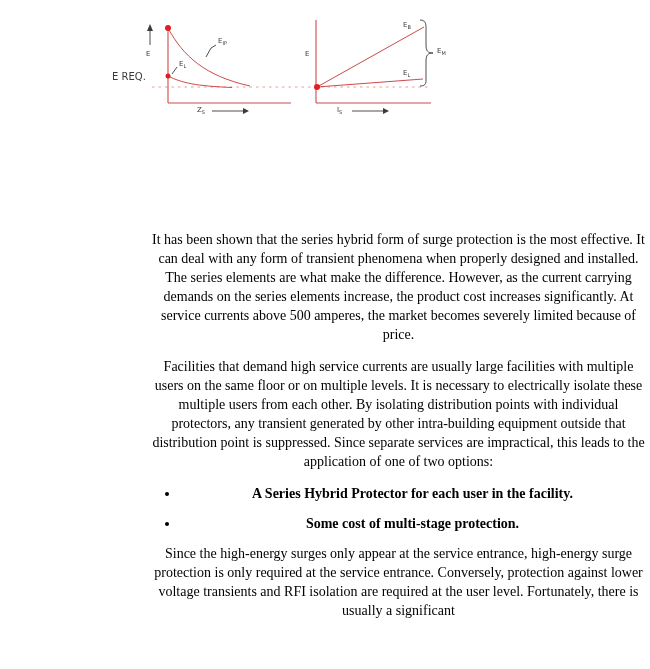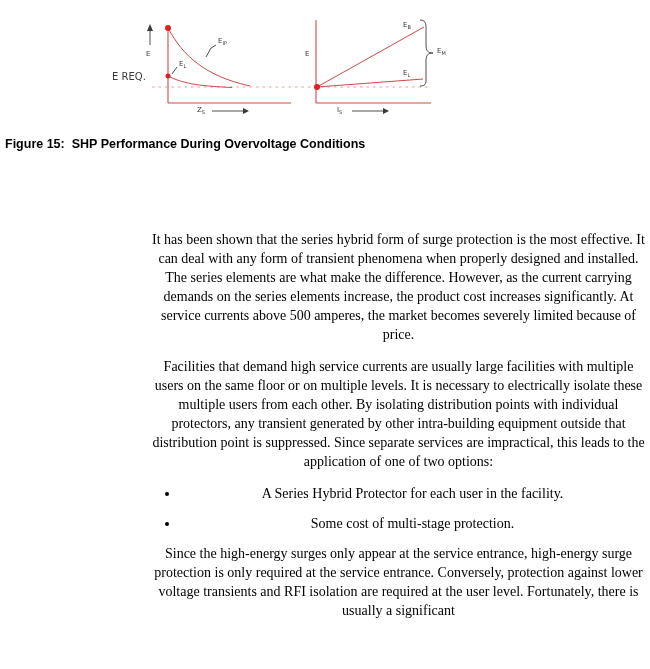--- a/index.html
+++ b/index.html
@@ -39,21 +39,21 @@
     font-size:15.5px;color:#000;
   }
 
   
   .body-col{
     position:absolute;left:152px;top:230px;width:493px;
     font-size:14px;line-height:19px;text-align:center;
   }
   .body-col p{margin:0 0 13px 0;padding:0;}
   .body-col ul{
-    margin:0 0 11px 0;padding:0 0 0 28px;list-style:disc;
+    margin:0 0 11px 0;padding:0 0 0 28px;list-style:disc;font-weight:bold;
   }
   .body-col li{margin:0 0 11px 0;padding:0;}
 </style>
 </head>
 <body>
 
 <div class="page">
 
   <div class="figure-area">
     <svg width="650" height="132" viewBox="0 0 650 132">
@@ -95,21 +95,20 @@
     <span class="glabel" style="left:179px;top:61px"><span>E</span><sub>L</sub></span>
     <span class="glabel" style="left:197px;top:107px"><span>Z</span><sub>S</sub></span>
 
     <span class="glabel" style="left:305px;top:51px">E</span>
     <span class="glabel" style="left:403px;top:22px"><span>E</span><sub>B</sub></span>
     <span class="glabel" style="left:403px;top:70px"><span>E</span><sub>L</sub></span>
     <span class="glabel" style="left:437px;top:48px"><span>E</span><sub>M</sub></span>
     <span class="glabel" style="left:337px;top:107px"><span>I</span><sub>S</sub></span>
   </div>
 
-  <div class="caption">Figure 15:  SHP Performance During Overvoltage Conditions</div>
 
 
   <div class="body-col">
     <p>It has been shown that the series hybrid form of surge protection is the most effective. It can deal with any form of transient phenomena when properly designed and installed. The series elements are what make the difference. However, as the current carrying demands on the series elements increase, the product cost increases significantly. At service currents above 500 amperes, the market becomes severely limited because of price.</p>
     <p>Facilities that demand high service currents are usually large facilities with multiple users on the same floor or on multiple levels. It is necessary to electrically isolate these multiple users from each other. By isolating distribution points with individual protectors, any transient generated by other intra-building equipment outside that distribution point is suppressed. Since separate services are impractical, this leads to the application of one of two options:</p>
     <ul>
       <li>A Series Hybrid Protector for each user in the facility.</li>
       <li>Some cost of multi-stage protection.</li>
     </ul>
     <p>Since the high-energy surges only appear at the service entrance, high-energy surge protection is only required at the service entrance. Conversely, protection against lower voltage transients and RFI isolation are required at the user level. Fortunately, there is usually a significant</p>

